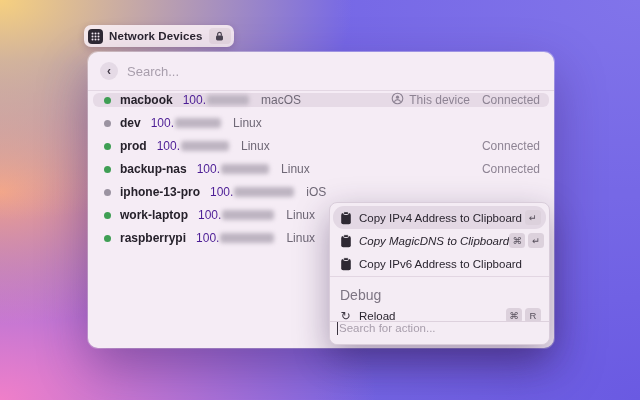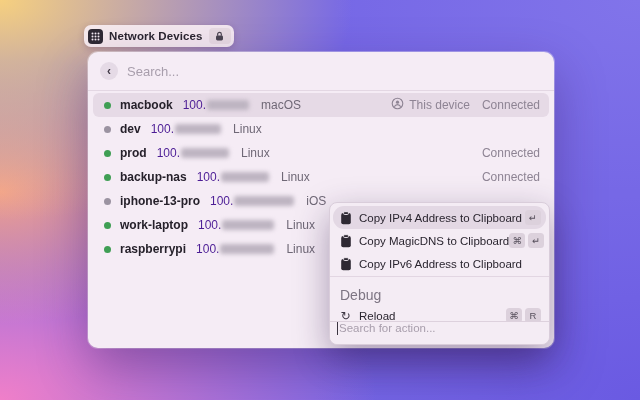--- a/index.html
+++ b/index.html
@@ -39,22 +39,22 @@
   }
   .win-header{position:absolute;left:0;top:0;right:0;height:38px;
     display:flex;align-items:center;border-bottom:1px solid #e3d7e3;}
   .back-btn{width:18px;height:18px;border-radius:50%;background:#e5dae6;
     margin-left:12px;display:flex;align-items:center;justify-content:center;
     color:#413a47;font-size:12px;font-weight:700;line-height:1;padding-bottom:1px;box-sizing:border-box;}
   .search-ph{margin-left:9px;font-size:13px;color:#a89eac;}
 
   
   .device-list{position:absolute;left:5px;right:5px;top:41px;}
-  .row{height:24px;border-radius:6px;display:flex;align-items:center;
-    padding:0 9px 0 11px;justify-content:center;}
+  .row{height:14px;border-radius:6px;display:flex;align-items:center;
+    padding:0 9px 0 11px;margin-bottom:9px;justify-content:center;}
   .row.selected{background:#e6dae6;}
   .dot{width:7px;height:7px;border-radius:50%;flex:0 0 auto;}
   .dot.green{background:#3f9e54;}
   .dot.gray{background:#9b93a1;}
   .dev-name{font-size:12px;font-weight:700;color:#26212b;margin-left:9px;white-space:nowrap;}
   .ip{display:flex;align-items:center;margin-left:10px;}
   .ip-prefix{font-size:12px;color:#4c1d95;}
   .ip-mask{height:10px;border-radius:3px;background:#bdb4c1;filter:blur(2px);margin-left:1px;}
   .dev-os{font-size:12px;color:#6f6876;margin-left:12px;}
   .row-spacer{flex:1;}
@@ -231,21 +231,21 @@
               <rect x="1.2" y="2" width="9.6" height="11.3" rx="2" fill="#2e2933"></rect>
               <rect x="3.6" y="0.7" width="4.8" height="2.8" rx="1" fill="#2e2933" stroke="#f4ecf4" stroke-width="0.9"></rect>
             </svg>
           </span>
           <span class="mi-label">Copy IPv4 Address to Clipboard</span>
           <span class="mi-spacer"></span>
           <span class="keys">
             <span class="key">↵</span>
           </span>
         </div>
-        <div class="menu-item" style="top: 26px;">
+        <div class="menu-item" style="top: 26px; font-style: italic;">
           <span class="mi-icon">
             <svg width="12" height="14" viewBox="0 0 12 14">
               <rect x="1.2" y="2" width="9.6" height="11.3" rx="2" fill="#2e2933"></rect>
               <rect x="3.6" y="0.7" width="4.8" height="2.8" rx="1" fill="#2e2933" stroke="#f4ecf4" stroke-width="0.9"></rect>
             </svg>
           </span>
           <span class="mi-label">Copy MagicDNS to Clipboard</span>
           <span class="mi-spacer"></span>
           <span class="keys">
             <span class="key">⌘</span>

